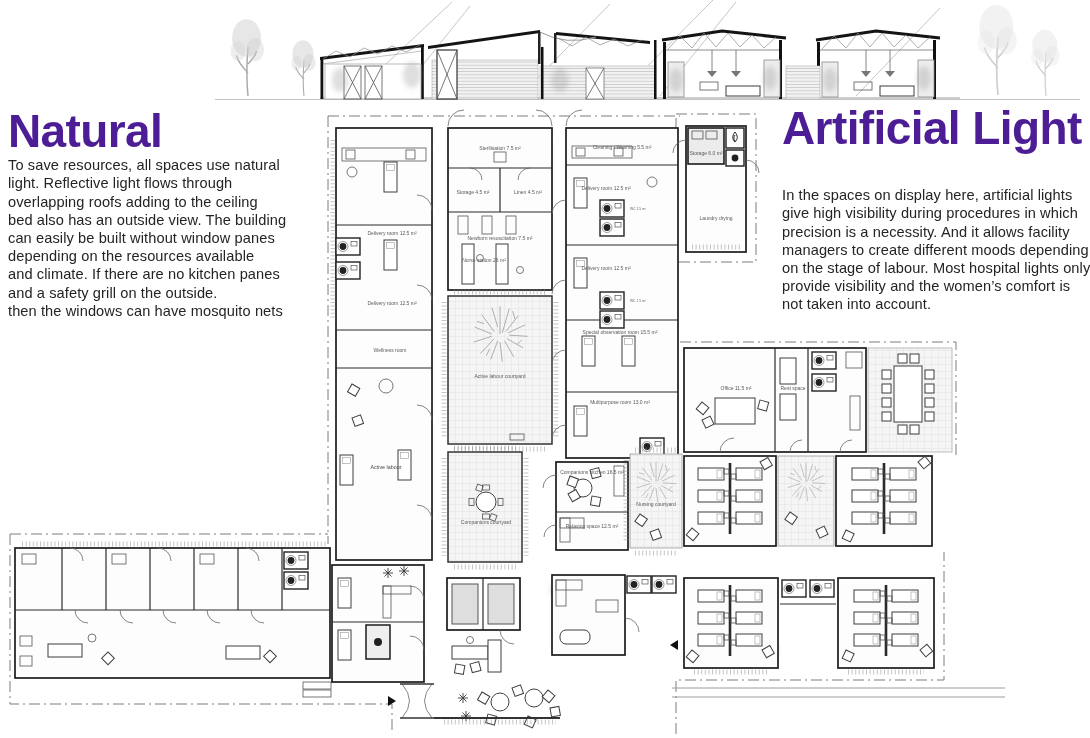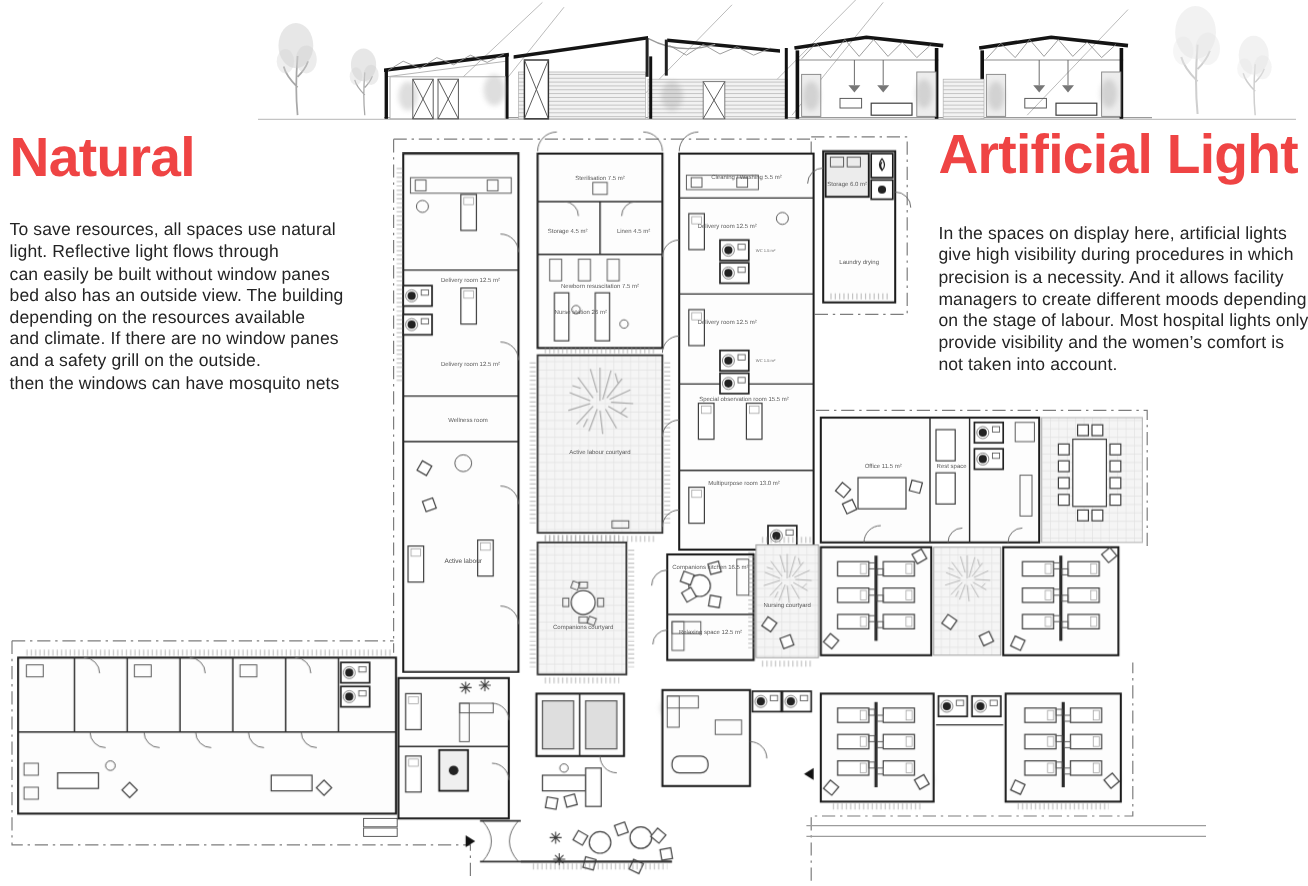--- a/index.html
+++ b/index.html
@@ -1,22 +1,22 @@
 <!DOCTYPE html>
 <html><head>
 <meta charset="utf-8">
 <style>
   html,body{margin:0;padding:0}
   body{width:1090px;height:738px;position:relative;background:#fff;overflow:hidden;
        font-family:"Liberation Sans",sans-serif;}
   .art{position:absolute;left:0;top:0}
   .lp{position:absolute;left:8px;top:106px;width:324px}
   .rp{position:absolute;left:782px;top:103px;width:310px}
-  .ttl{font-size:46px;font-weight:bold;color:#ef4444;line-height:1.09;letter-spacing:-0.6px;margin:0;white-space:nowrap}
-  .para{margin-top:27px}
+  .ttl{font-size:46px;font-weight:bold;color:#4c1d95;line-height:1.09;letter-spacing:-0.6px;margin:0;white-space:nowrap}
+  .para{}
   .rp .para{margin-top:33px}
   .ln{font-size:14.6px;line-height:18.2px;color:#242424;letter-spacing:0.1px}
   .lbl{font-size:5px;fill:#5a5a5a;text-anchor:middle}
   .lblb{font-size:5.4px;fill:#4a4a4a;text-anchor:middle}
   .lbl2{font-size:3.4px;fill:#666;text-anchor:middle}
   .rm{fill:#fdfdfd;stroke:#1c1c1c;stroke-width:1.7}
   .iw{stroke:#2a2a2a;stroke-width:1.2;fill:none}
   .fn{fill:#ffffff;stroke:#3f3f3f;stroke-width:1}
   .th{fill:none;stroke:#555;stroke-width:0.8}
   .door{fill:none;stroke:#666;stroke-width:0.8}
@@ -544,24 +544,25 @@
   </g>
 </svg>
 
 <div class="lp">
   <h1 class="ttl">
     <span>Natural</span><br>
   </h1>
   <div class="para">
     <div class="ln">To save resources, all spaces use natural</div>
     <div class="ln">light. Reflective light flows through</div>
+    <div class="ln">overlapping roofs adding to the ceiling</div>
+    <div class="ln">bed also has an outside view. The building</div>
     <div class="ln">can easily be built without window panes</div>
-    <div class="ln">bed also has an outside view. The building</div>
     <div class="ln">depending on the resources available</div>
-    <div class="ln">and climate. If there are no window panes</div>
+    <div class="ln">and climate. If there are no kitchen panes</div>
     <div class="ln">and a safety grill on the outside.</div>
     <div class="ln">then the windows can have mosquito nets</div>
   </div>
 </div>
 
 <div class="rp">
   <h1 class="ttl">Artificial Light</h1>
   <div class="para">
     <div class="ln">In the spaces on display here, artificial lights</div>
     <div class="ln">give high visibility during procedures in which</div>

